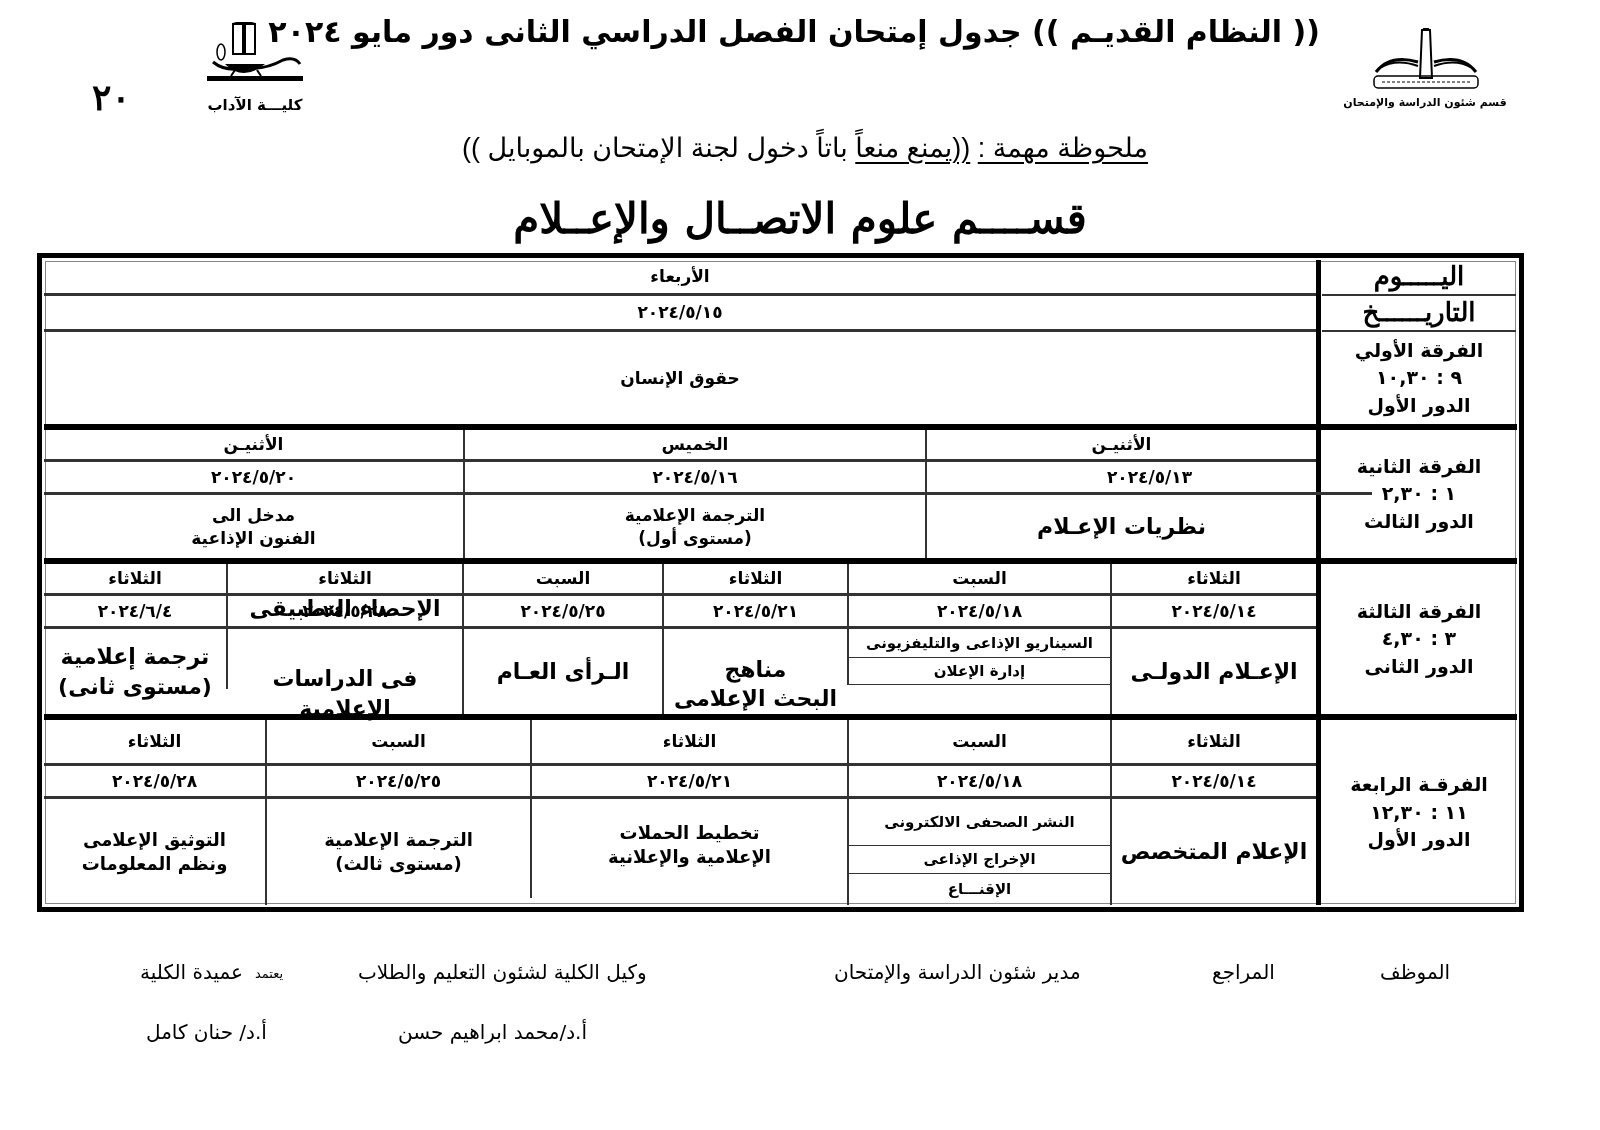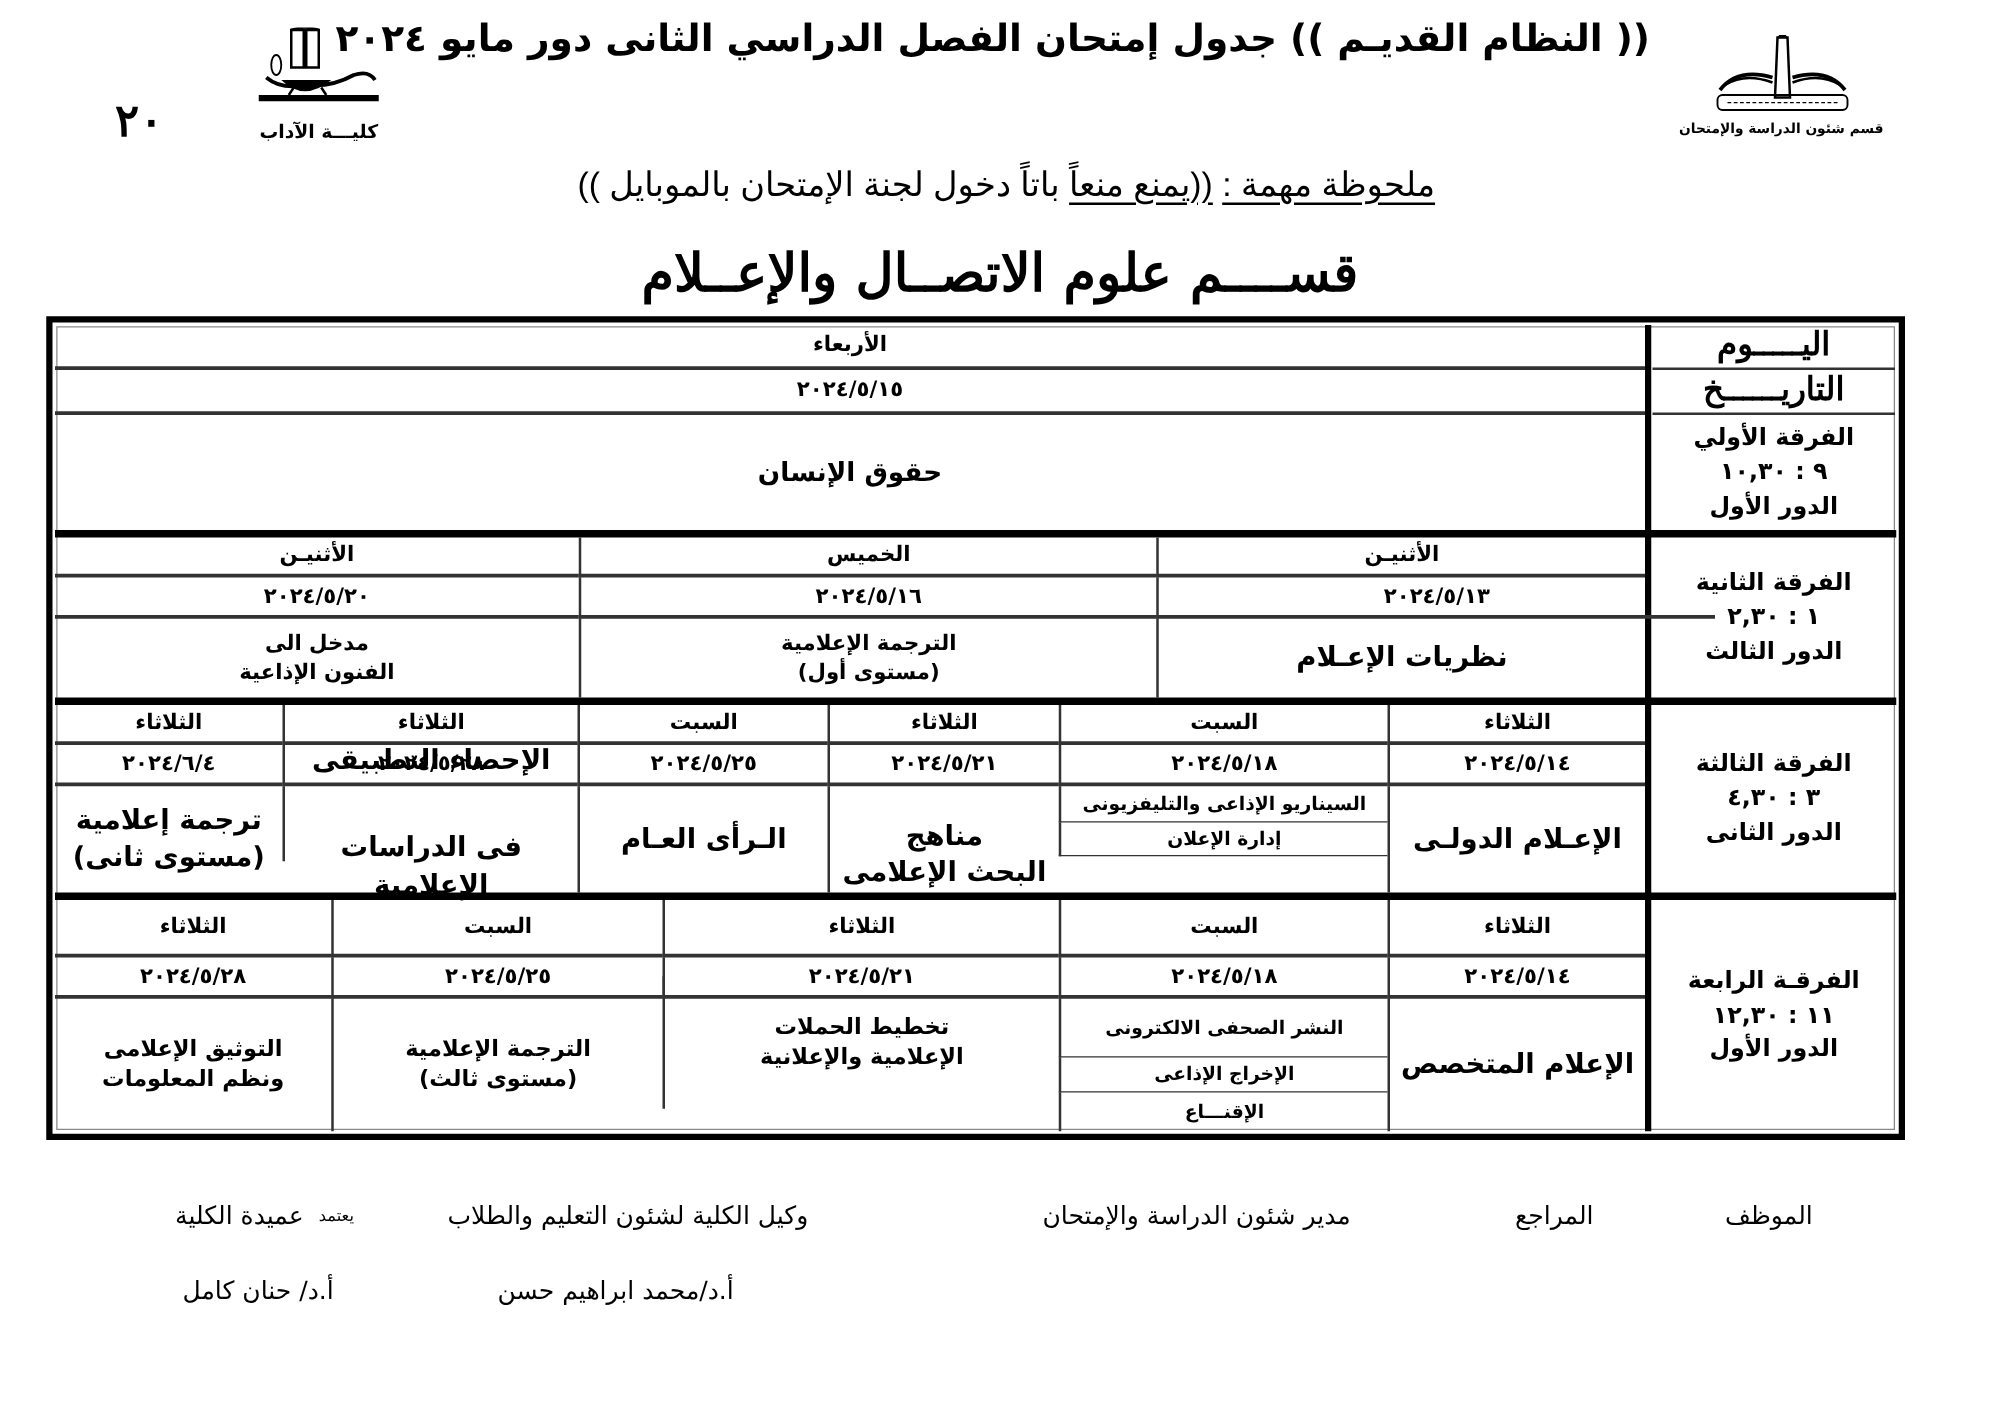--- a/index.html
+++ b/index.html
@@ -15,21 +15,21 @@
   .note u { text-decoration: underline; text-underline-offset:5px; }
   .dept-title { left:400px; top:194px; width:800px; text-align:center; font-size:42px; font-weight:bold; font-family:"DejaVu Serif", serif; }
 
   .tbl { left:37px; top:253px; width:1487px; height:659px; border:5px solid #000; box-sizing:border-box; outline:1px solid #888; outline-offset:-9px; }
   .inner { position:absolute; left:2px; top:2px; right:2px; bottom:2px; }
   .cell { position:absolute; box-sizing:border-box; display:flex; align-items:center; justify-content:center; text-align:center; font-weight:bold; font-size:17px; line-height:1.35; border:1px solid #333; }
   .label { font-size:19px; line-height:1.45; flex-direction:column; }
   .label-big { font-size:26px; font-family:"DejaVu Serif", serif; }
   .day { font-size:17px; }
   .date { font-size:17px; letter-spacing:1px; }
-  .subj { font-size:21px; flex-direction:column; }
+  .subj { font-size:17px; flex-direction:column; }
   .subj-lg { font-size:22px; }
   .subj-sm { font-size:15px; font-weight:bold; }
   .hline { position:absolute; left:0; right:0; background:#000; }
   .vline { position:absolute; top:0; bottom:0; background:#000; }
 
   .sig { font-size:20px; font-family:"DejaVu Sans", sans-serif; white-space:nowrap; }
   .sig-small { font-size:13px; }
 </style>
 </head>
 <body>
@@ -176,21 +176,21 @@
     </div>
 
     <div class="cell day" style="left:803px;top:460px;width:263px;height:46px;border-width:0 0 3px 2px;">السبت</div>
     <div class="cell date" style="left:803px;top:506px;width:263px;height:33px;border-width:0 0 3px 2px;">٢٠٢٤/٥/١٨</div>
     <div class="cell subj-sm" style="left:803px;top:539px;width:263px;height:47px;border-width:0 0 1px 2px;">النشر الصحفى الالكترونى</div>
     <div class="cell subj-sm" style="left:803px;top:586px;width:263px;height:28px;border-width:0 0 1px 2px;">الإخراج الإذاعى</div>
     <div class="cell subj-sm" style="left:803px;top:614px;width:263px;height:31px;border-width:0 0 0 2px;">الإقنـــاع</div>
 
     <div class="cell day" style="left:486px;top:460px;width:317px;height:46px;border-width:0 0 3px 2px;">الثلاثاء</div>
     <div class="cell date" style="left:486px;top:506px;width:317px;height:33px;border-width:0 0 3px 2px;">٢٠٢٤/٥/٢١</div>
-    <div class="cell subj" style="left:486px;top:521px;width:317px;height:106px;border-width:0 0 0 2px;font-size:18px;">
+    <div class="cell subj" style="left:486px;top:532px;width:317px;height:106px;border-width:0 0 0 2px;font-size:18px;">
       <span>تخطيط الحملات</span>
       <span>الإعلامية والإعلانية</span>
     </div>
 
     <div class="cell day" style="left:221px;top:460px;width:265px;height:46px;border-width:0 0 3px 2px;">السبت</div>
     <div class="cell date" style="left:221px;top:506px;width:265px;height:33px;border-width:0 0 3px 2px;">٢٠٢٤/٥/٢٥</div>
     <div class="cell subj" style="left:221px;top:539px;width:265px;height:106px;border-width:0 0 0 2px;font-size:18px;">
       <span>الترجمة الإعلامية</span>
       <span>(مستوى ثالث)</span>
     </div>

